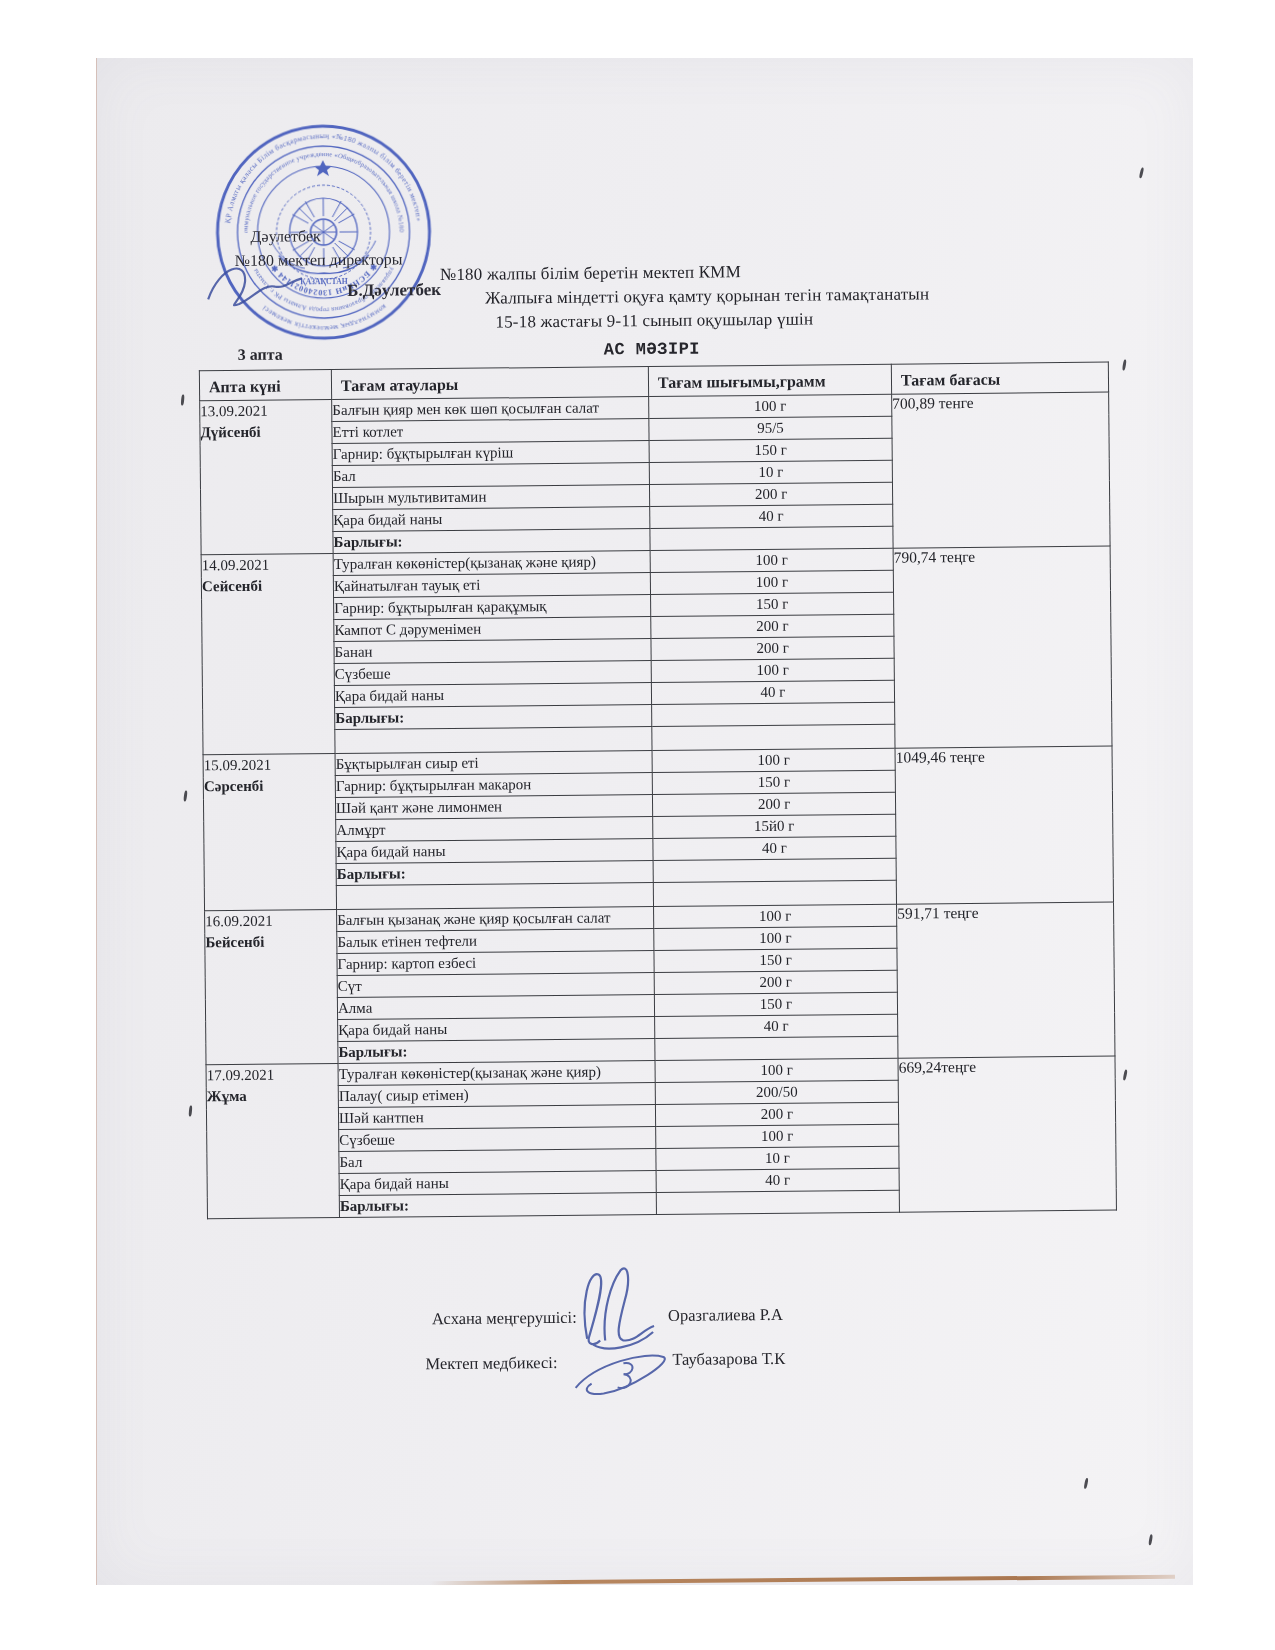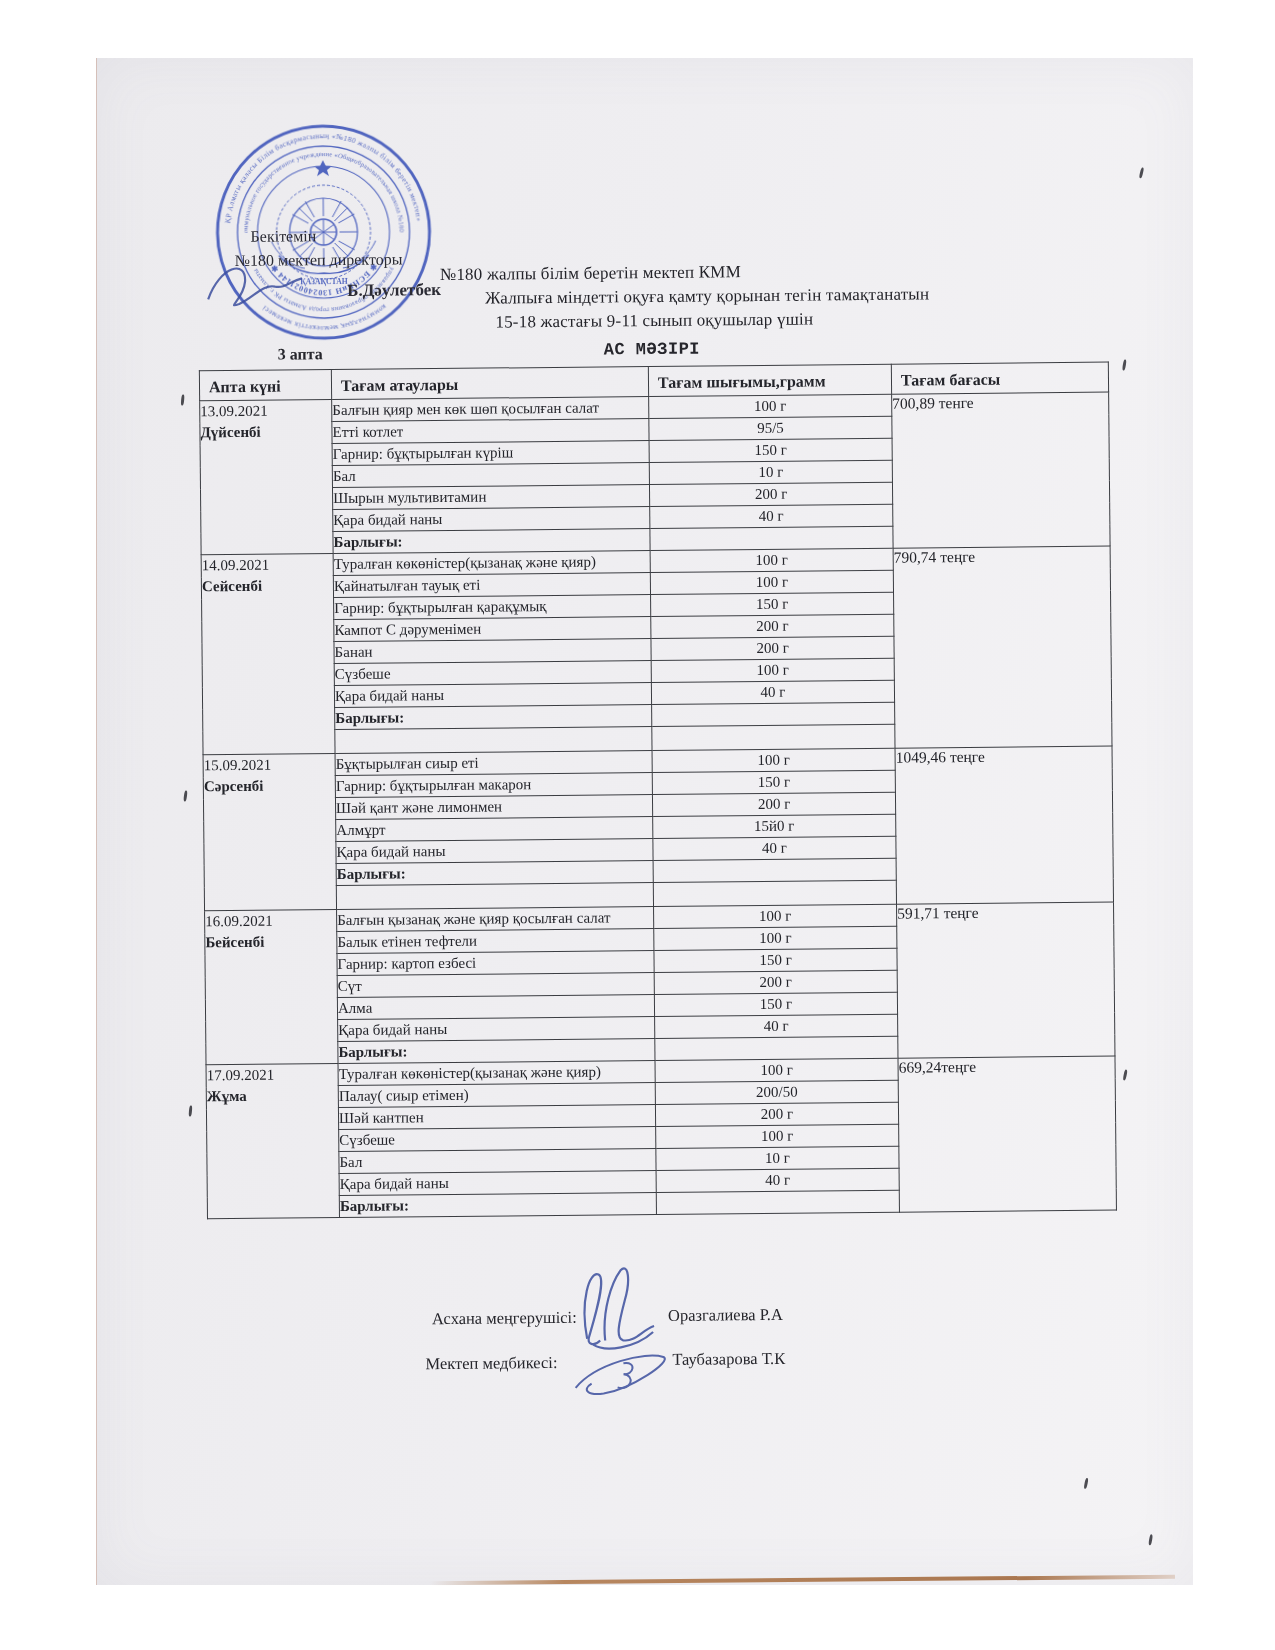--- a/index.html
+++ b/index.html
@@ -112,31 +112,31 @@
       <text font-size="6.6" letter-spacing="0.3">
         <textPath href="#arcBotInner" startOffset="50%" text-anchor="middle">управления образования города Алматы РК г.Алматы</textPath>
       </text>
       <text font-size="8.2" font-weight="bold" letter-spacing="0.6">
         <textPath href="#arcBotNum" startOffset="50%" text-anchor="middle">✱ БСНБиН 130240021144 ✱</textPath>
       </text>
       <text x="115" y="167" font-size="7.6" font-weight="bold" text-anchor="middle">ҚАЗАҚСТАН</text>
     </g>
   </svg>
 
-  <div class="abs approval" style="left:256px;top:224px;font-size:16px;">Бекітемін</div>
+  <div class="abs approval" style="left:256px;top:224px;font-size:16px;">Дәулетбек</div>
   <div class="abs approval" style="left:240px;top:248px;font-size:16px;">№180 мектеп директоры</div>
   <div class="abs approval" style="left:352px;top:278px;font-size:17px;font-weight:bold;">Б.Дәулетбек</div>
   <svg class="sig-svg" style="left:195px;top:245px;" width="120" height="70">
     <path d="M18,50 C30,17 57,10 55,33 C53,51 35,60 49,55 C63,49 73,35 85,38 C95,40 100,33 112,30" stroke="#3c4f9e" stroke-width="2.2" fill="none" opacity="0.85"></path>
   </svg>
 
   <div class="abs hline" style="left:445px;top:263px;">№180 жалпы білім беретін мектеп КММ</div>
   <div class="abs hline" style="left:490px;top:287px;">Жалпыға міндетті оқуға қамту қорынан тегін тамақтанатын</div>
   <div class="abs hline" style="left:500px;top:311px;">15-18 жастағы 9-11 сынып оқушылар үшін</div>
-  <div class="abs week-label" style="left:242px;top:342px;margin-left:40px;">3 апта</div>
+  <div class="abs week-label" style="left:242px;top:342px;">3 апта</div>
   <div class="abs menu-title" style="left:608px;top:340px;font-family:Liberation Mono, monospace;">АС МӘЗІРІ</div>
 
   <table class="menu">
     <colgroup>
       <col style="width:132px">
         <col style="width:317px">
         <col style="width:243px">
         <col style="width:217px">
     </colgroup>
     <thead>

